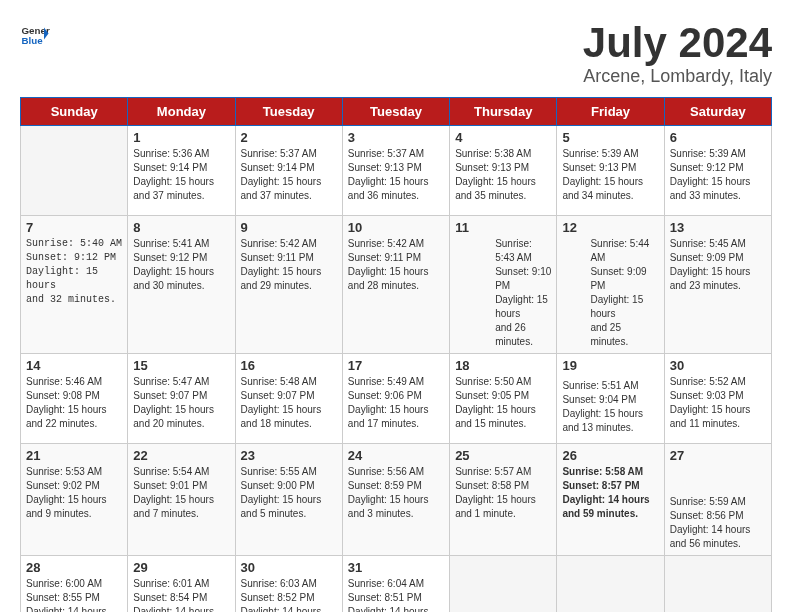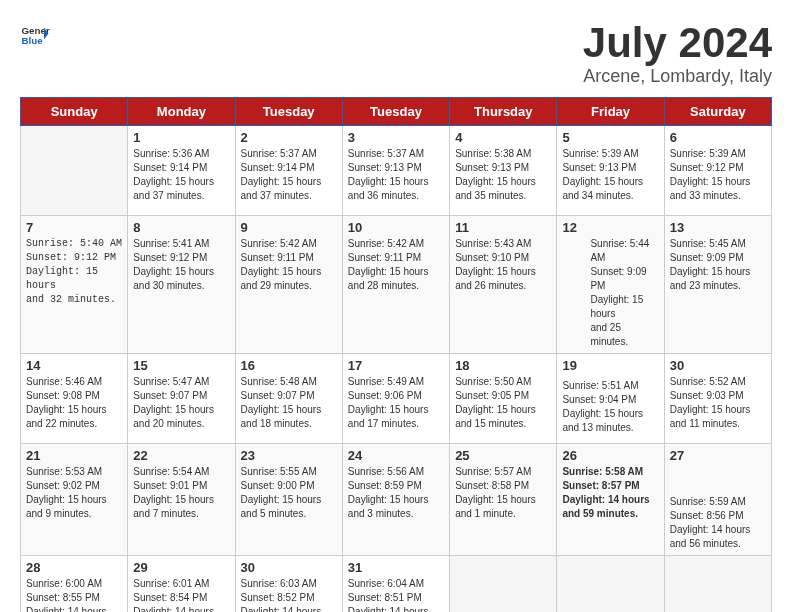--- a/index.html
+++ b/index.html
@@ -176,21 +176,21 @@
         </td>
         <td>
           <span class="day-number">10</span>
           <div class="day-info" style="white-space: pre-line;">Sunrise: 5:42 AM
 Sunset: 9:11 PM
 Daylight: 15 hours
 and 28 minutes.</div>
         </td>
         <td>
           <span class="day-number">11</span>
-          <div class="day-info" style="white-space: pre-line;">Sunrise: 5:43 AM
+          <div class="day-info" style="white-space: pre-line; margin-left: 40px;">Sunrise: 5:43 AM
 Sunset: 9:10 PM
 Daylight: 15 hours
 and 26 minutes.</div>
         </td>
         <td>
           <span class="day-number">12</span>
           <div class="day-info" style="white-space: pre-line; margin-left: 28px;">Sunrise: 5:44 AM
 Sunset: 9:09 PM
 Daylight: 15 hours
 and 25 minutes.</div>

